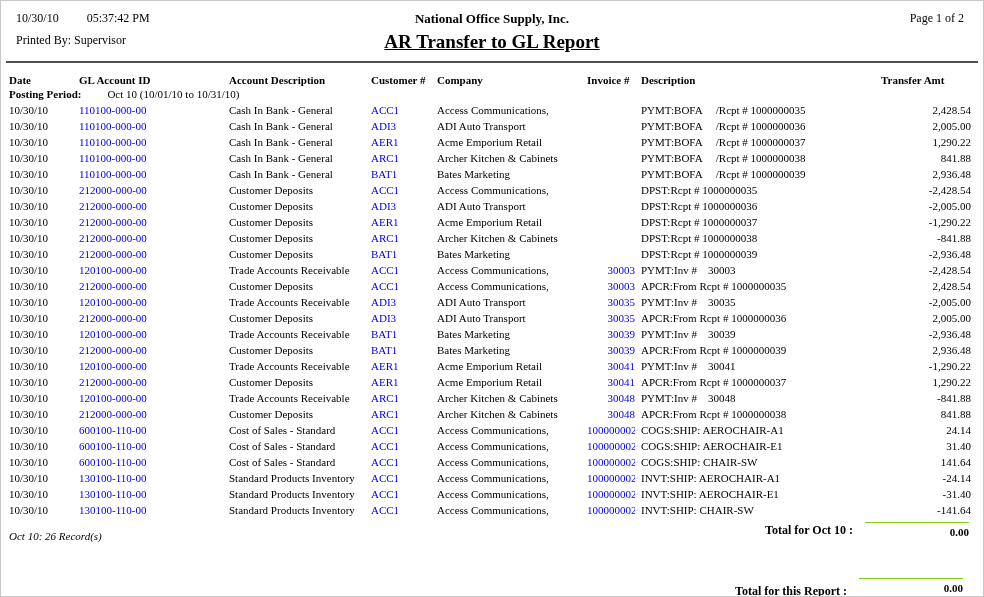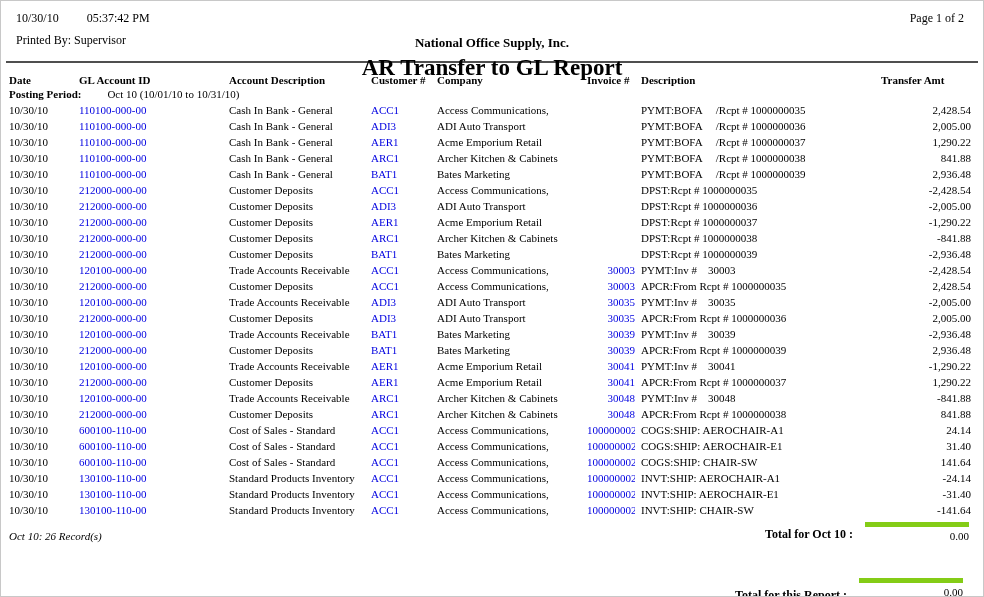--- a/index.html
+++ b/index.html
@@ -18,23 +18,23 @@
     display: flex;
     align-items: flex-start;
     padding: 10px 10px 0 10px;
     margin: 0 5px;
     border-bottom: 2px solid #4f4f4f;
     height: 62px;
   }
   .hdr-left { width: 290px; font-size: 12px; }
   .hdr-left .line1 span.time { margin-left: 28px; }
   .hdr-left .line2 { margin-top: 7px; }
-  .hdr-center { flex: 1; text-align: center; margin-top: 24px; }
+  .hdr-center { flex: 1; text-align: center; }
   .company-name { font-weight: bold; font-size: 13px; }
-  .report-title { font-weight: bold; font-size: 23px; margin-top: 4px; }
+  .report-title { font-weight: bold; font-size: 19px; margin-top: 4px; text-decoration: underline; }
   .hdr-right { width: 290px; text-align: right; font-size: 12px; padding-right: 4px; }
 
   
   table.rpt {
     border-collapse: collapse;
     table-layout: fixed;
     width: 962px;
     margin: 6px 14px 0 8px;
   }
   table.rpt th {
@@ -67,22 +67,22 @@
   .footer-row1 {
     display: flex; justify-content: space-between;
     align-items: flex-start;
     padding: 4px 14px 0 8px;
   }
   .record-count { font-style: italic; font-size: 11px; margin-top: 8px; }
   .total-group { display: flex; align-items: flex-end; }
   .total-label { font-weight: bold; font-size: 12px; margin-right: 12px; white-space: nowrap; }
   .total-value {
     width: 104px; text-align: right;
-    font-weight: normal; font-size: 11px;
-    border-top: 5px solid #84cc16;
+    font-weight: bold; font-size: 11px;
+    border-top: 1px solid #84cc16;
     padding-top: 3px;
   }
   .footer-row2 {
     display: flex; justify-content: flex-end;
     padding: 0 20px 0 8px;
     margin-top: 36px;
   }
   .total-value.final {
     border-bottom: 3px double #000;
     padding-bottom: 2px;

